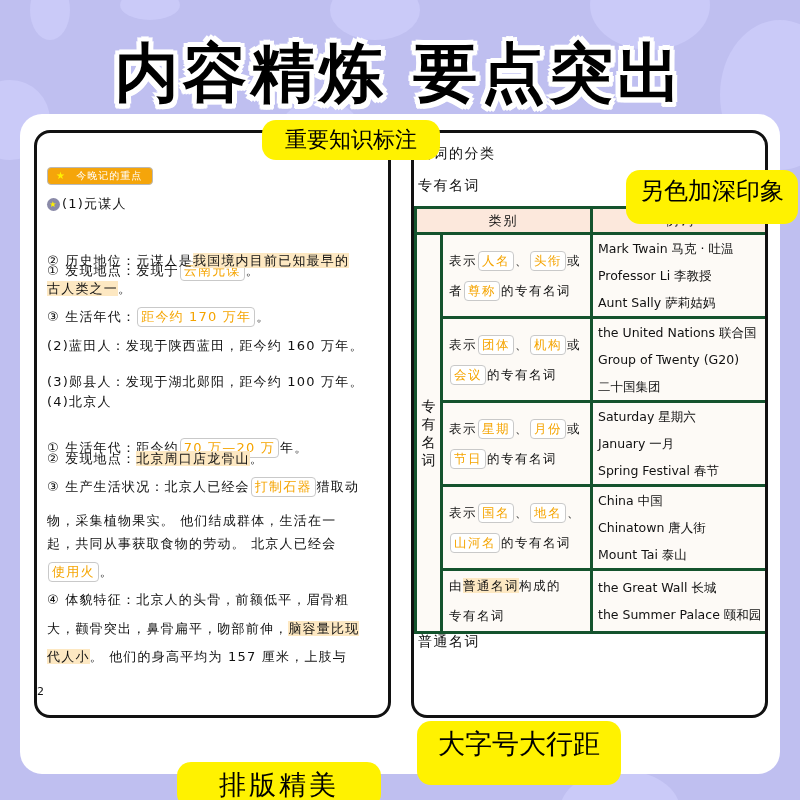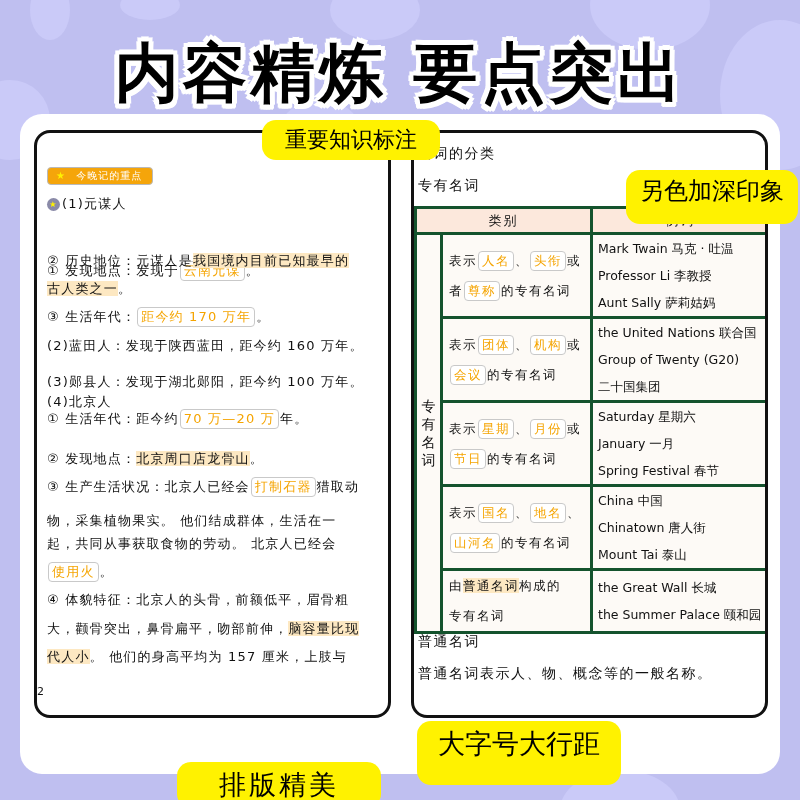--- a/index.html
+++ b/index.html
@@ -102,21 +102,21 @@
   </div>
   <div id="left-lines">
       <div class="line" style="top: 60px;"><span class="staricon">★</span><span>(1)元谋人</span></div>
       <div class="line" style="top: 103px; margin-top: 24px;"><span>① 发现地点：发现于</span><span class="box">云南元谋</span><span>。</span></div>
       <div class="line" style="top: 116.6px;"><span>② 历史地位：元谋人是</span><span class="hl">我国境内目前已知最早的</span></div>
       <div class="line" style="top: 144.9px;"><span class="hl">古人类之一</span><span>。</span></div>
       <div class="line" style="top: 173.2px;"><span>③ 生活年代：</span><span class="box">距今约 170 万年</span><span>。</span></div>
       <div class="line" style="top: 201.5px;"><span>(2)蓝田人：发现于陕西蓝田，距今约 160 万年。</span></div>
       <div class="line" style="top: 222px; margin-top: 16px;"><span>(3)郧县人：发现于湖北郧阳，距今约 100 万年。</span></div>
       <div class="line" style="top: 258.1px;"><span>(4)北京人</span></div>
-      <div class="line" style="top: 275px;"><span>① 生活年代：距今约</span><span class="box">70 万—20 万</span><span>年。</span></div>
+      <div class="line" style="top: 304px;"><span>① 生活年代：距今约</span><span class="box">70 万—20 万</span><span>年。</span></div>
       <div class="line" style="top: 314.7px;"><span>② 发现地点：</span><span class="hl">北京周口店龙骨山</span><span>。</span></div>
       <div class="line" style="top: 343px;"><span>③ 生产生活状况：北京人已经会</span><span class="box">打制石器</span><span>猎取动</span></div>
       <div class="line" style="top: 377px;"><span>物，采集植物果实。 他们结成群体，生活在一</span></div>
       <div class="line" style="top: 399.6px;"><span>起，共同从事获取食物的劳动。 北京人已经会</span></div>
       <div class="line" style="top: 427.9px;"><span class="box">使用火</span><span>。</span></div>
       <div class="line" style="top: 456.2px;"><span>④ 体貌特征：北京人的头骨，前额低平，眉骨粗</span></div>
       <div class="line" style="top: 484.5px;"><span>大，颧骨突出，鼻骨扁平，吻部前伸，</span><span class="hl">脑容量比现</span></div>
       <div class="line" style="top: 512.8px;"><span class="hl">代人小</span><span>。 他们的身高平均为 157 厘米，上肢与</span></div>
     </div>
   <div class="pgnum">2</div>
@@ -169,19 +169,18 @@
         <tr style="height: 58px;">
           <td class="cat"><span>由</span><span class="hl">普通名词</span><span>构成的</span><br><span>专有名词</span></td>
           <td class="ex">
             <div>the Great Wall 长城</div>
             <div>the Summer Palace 颐和园</div>
           </td>
         </tr>
       </tbody>
   </table>
   <div class="rtext footer-1">普通名词</div>
-  <div class="rtext footer-2">普通名词表示人、物、概念等的一般名称。</div>
 </div>
 
 <div class="tag tag-top">重要知识标注</div>
 <div class="tag tag-right">另色加深印象</div>
 <div class="tag tag-b1">排版精美</div>
 <div class="tag tag-b2">大字号大行距</div>
 
 </body></html>

